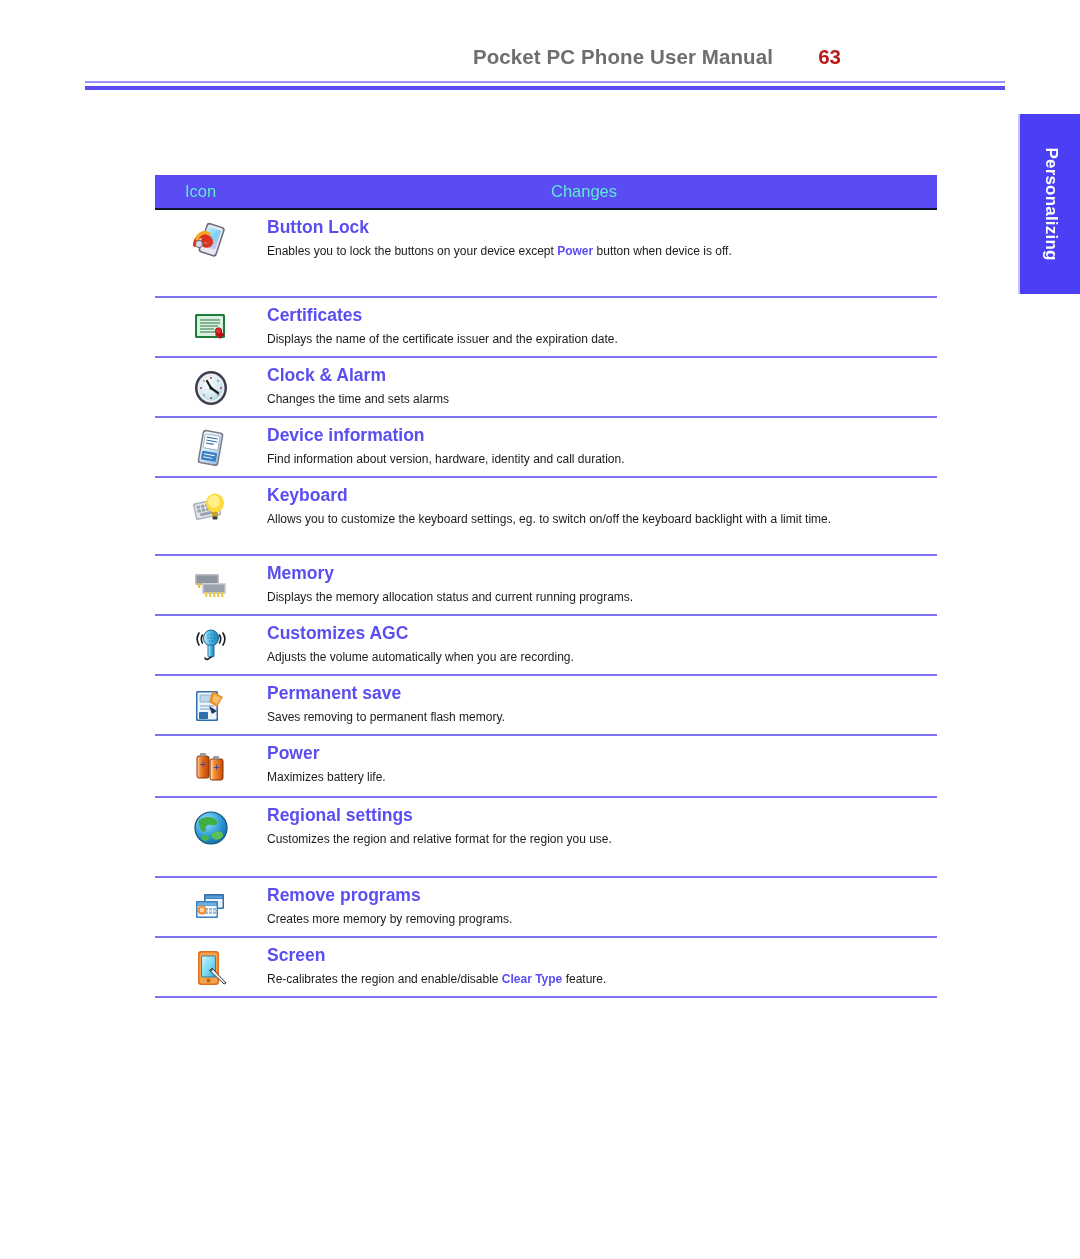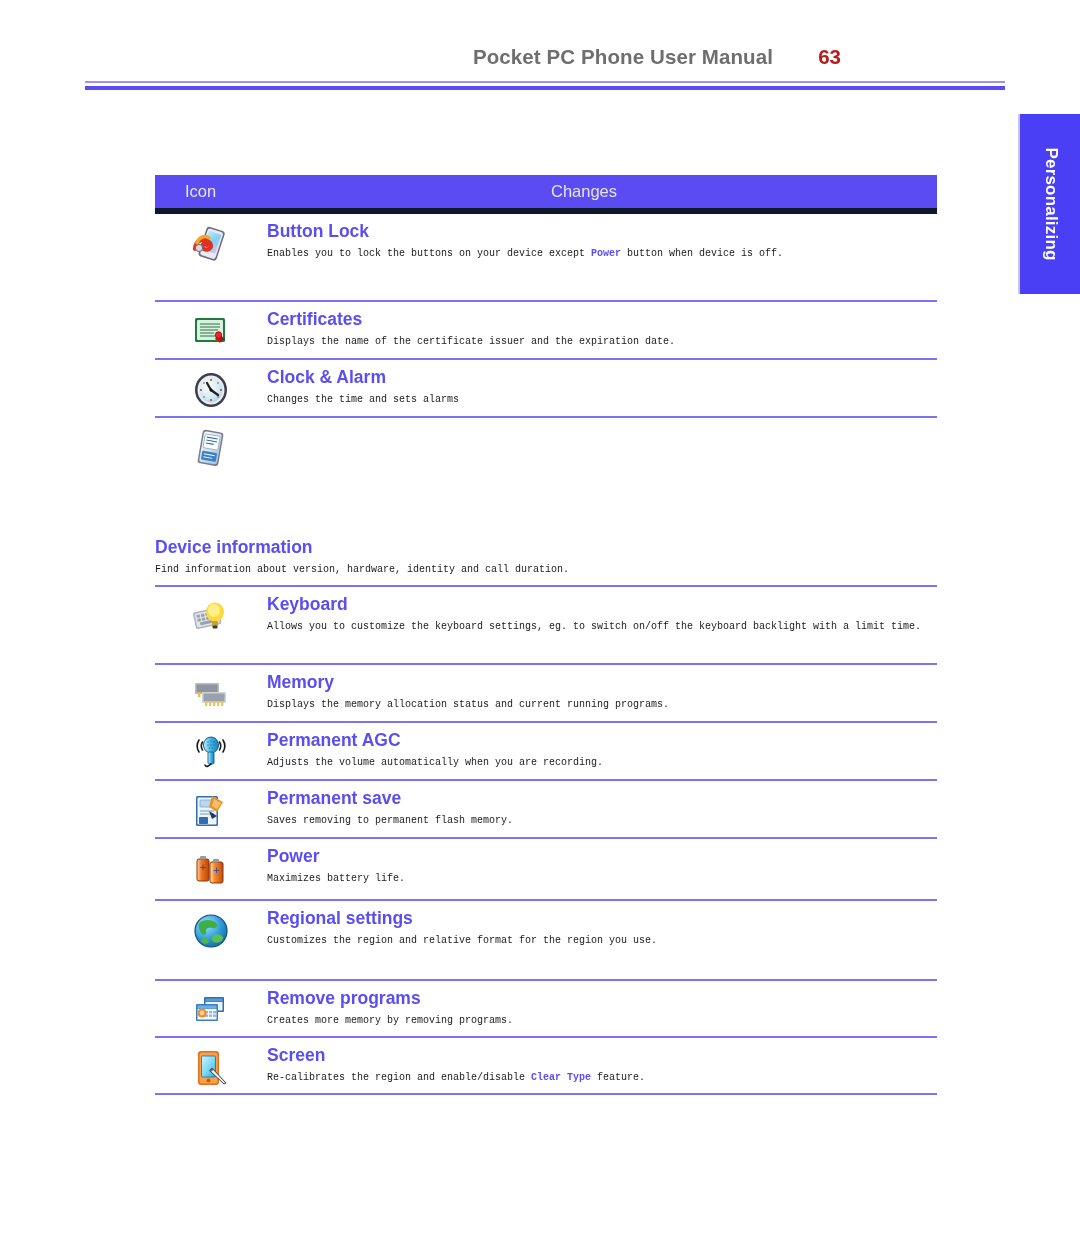--- a/index.html
+++ b/index.html
@@ -83,23 +83,23 @@
   
   .settings-table {
     position: absolute;
     left: 155px;
     top: 175px;
     width: 782px;
   }
   .table-head {
     height: 33px;
     background: #5a4bf2;
-    border-bottom: 6px solid #0f172a;
+    border-bottom: 2px solid #0f172a;
     position: relative;
-    color: #e5e5e5;
+    color: #5eead4;
   }
   .th-icon {
     position: absolute;
     left: 30px;
     top: 7px;
     font-size: 16.5px;
   }
   .th-program {
     position: absolute;
     left: 396px;
@@ -128,26 +128,25 @@
     box-sizing: border-box;
   }
   .row-title {
     font-size: 17.5px;
     font-weight: bold;
     color: #5b4ef0;
     line-height: 1.35;
     margin-bottom: 3px;
   }
   .row-desc {
-    font-size: 10px;
+    font-size: 12px;
     color: #1a1a1a;
     line-height: 1.45;
     text-align: justify;
     padding-right: 4px;
-    font-family: Liberation Mono, monospace;
   }
   .row-desc.nojustify { text-align: left; }
   .hl {
     color: #5b4ef0;
     font-weight: bold;
   }
 
   
   .ico {
     width: 42px;
@@ -258,21 +257,21 @@
     <line x1="21" y1="21" x2="17" y2="14" stroke="#222" stroke-width="2.3" stroke-linecap="round"></line>
     <circle cx="21" cy="21" r="1.5" fill="#111"></circle>
   </svg>
           </span>
         </div>
         <div class="row-text-cell">
           <div class="row-title">Clock &amp; Alarm</div>
           <div class="row-desc nojustify"><span>Changes the time and sets alarms</span></div>
         </div>
       </div>
-      <div class="table-row" style="min-height: 58px; flex-direction: column;">
+      <div class="table-row" style="min-height: 58px;">
         <div class="row-icon-cell">
           <span class="ico">
             <svg viewBox="0 0 42 42" xmlns="http://www.w3.org/2000/svg">
     <defs>
                 <linearGradient id="devA" x1="0" y1="0" x2="1" y2="1">
       <stop offset="0" stop-color="#ffffff"></stop>
                   <stop offset="0.5" stop-color="#cfe4f2"></stop>
                   <stop offset="1" stop-color="#9ec2dc"></stop>
     </linearGradient>
               </defs>
@@ -391,21 +390,21 @@
     <g fill="none" stroke="#1a1a1a" stroke-width="1.6" stroke-linecap="round">
       <path d="M9 8 C6.5 12 6.5 16 9 20"></path>
       <path d="M12.5 10 C11 12.5 11 15.5 12.5 18"></path>
       <path d="M33 8 C35.5 12 35.5 16 33 20"></path>
       <path d="M29.5 10 C31 12.5 31 15.5 29.5 18"></path>
     </g>
   </svg>
           </span>
         </div>
         <div class="row-text-cell">
-          <div class="row-title">Permanent AGC</div>
+          <div class="row-title">Customizes AGC</div>
           <div class="row-desc nojustify"><span>Adjusts the volume automatically when you are recording.</span></div>
         </div>
       </div>
       <div class="table-row" style="min-height: 58px;">
         <div class="row-icon-cell">
           <span class="ico">
             <svg viewBox="0 0 42 42" xmlns="http://www.w3.org/2000/svg">
     <rect x="6" y="6" width="22" height="30" rx="1.5" fill="#2f6fb0"></rect>
     <rect x="7.5" y="7.5" width="19" height="27" rx="1" fill="#eef4fa"></rect>
     <rect x="10" y="10" width="14" height="7" rx="0.8" fill="#bcd6ec" stroke="#7fa8cc" stroke-width="0.8"></rect>

